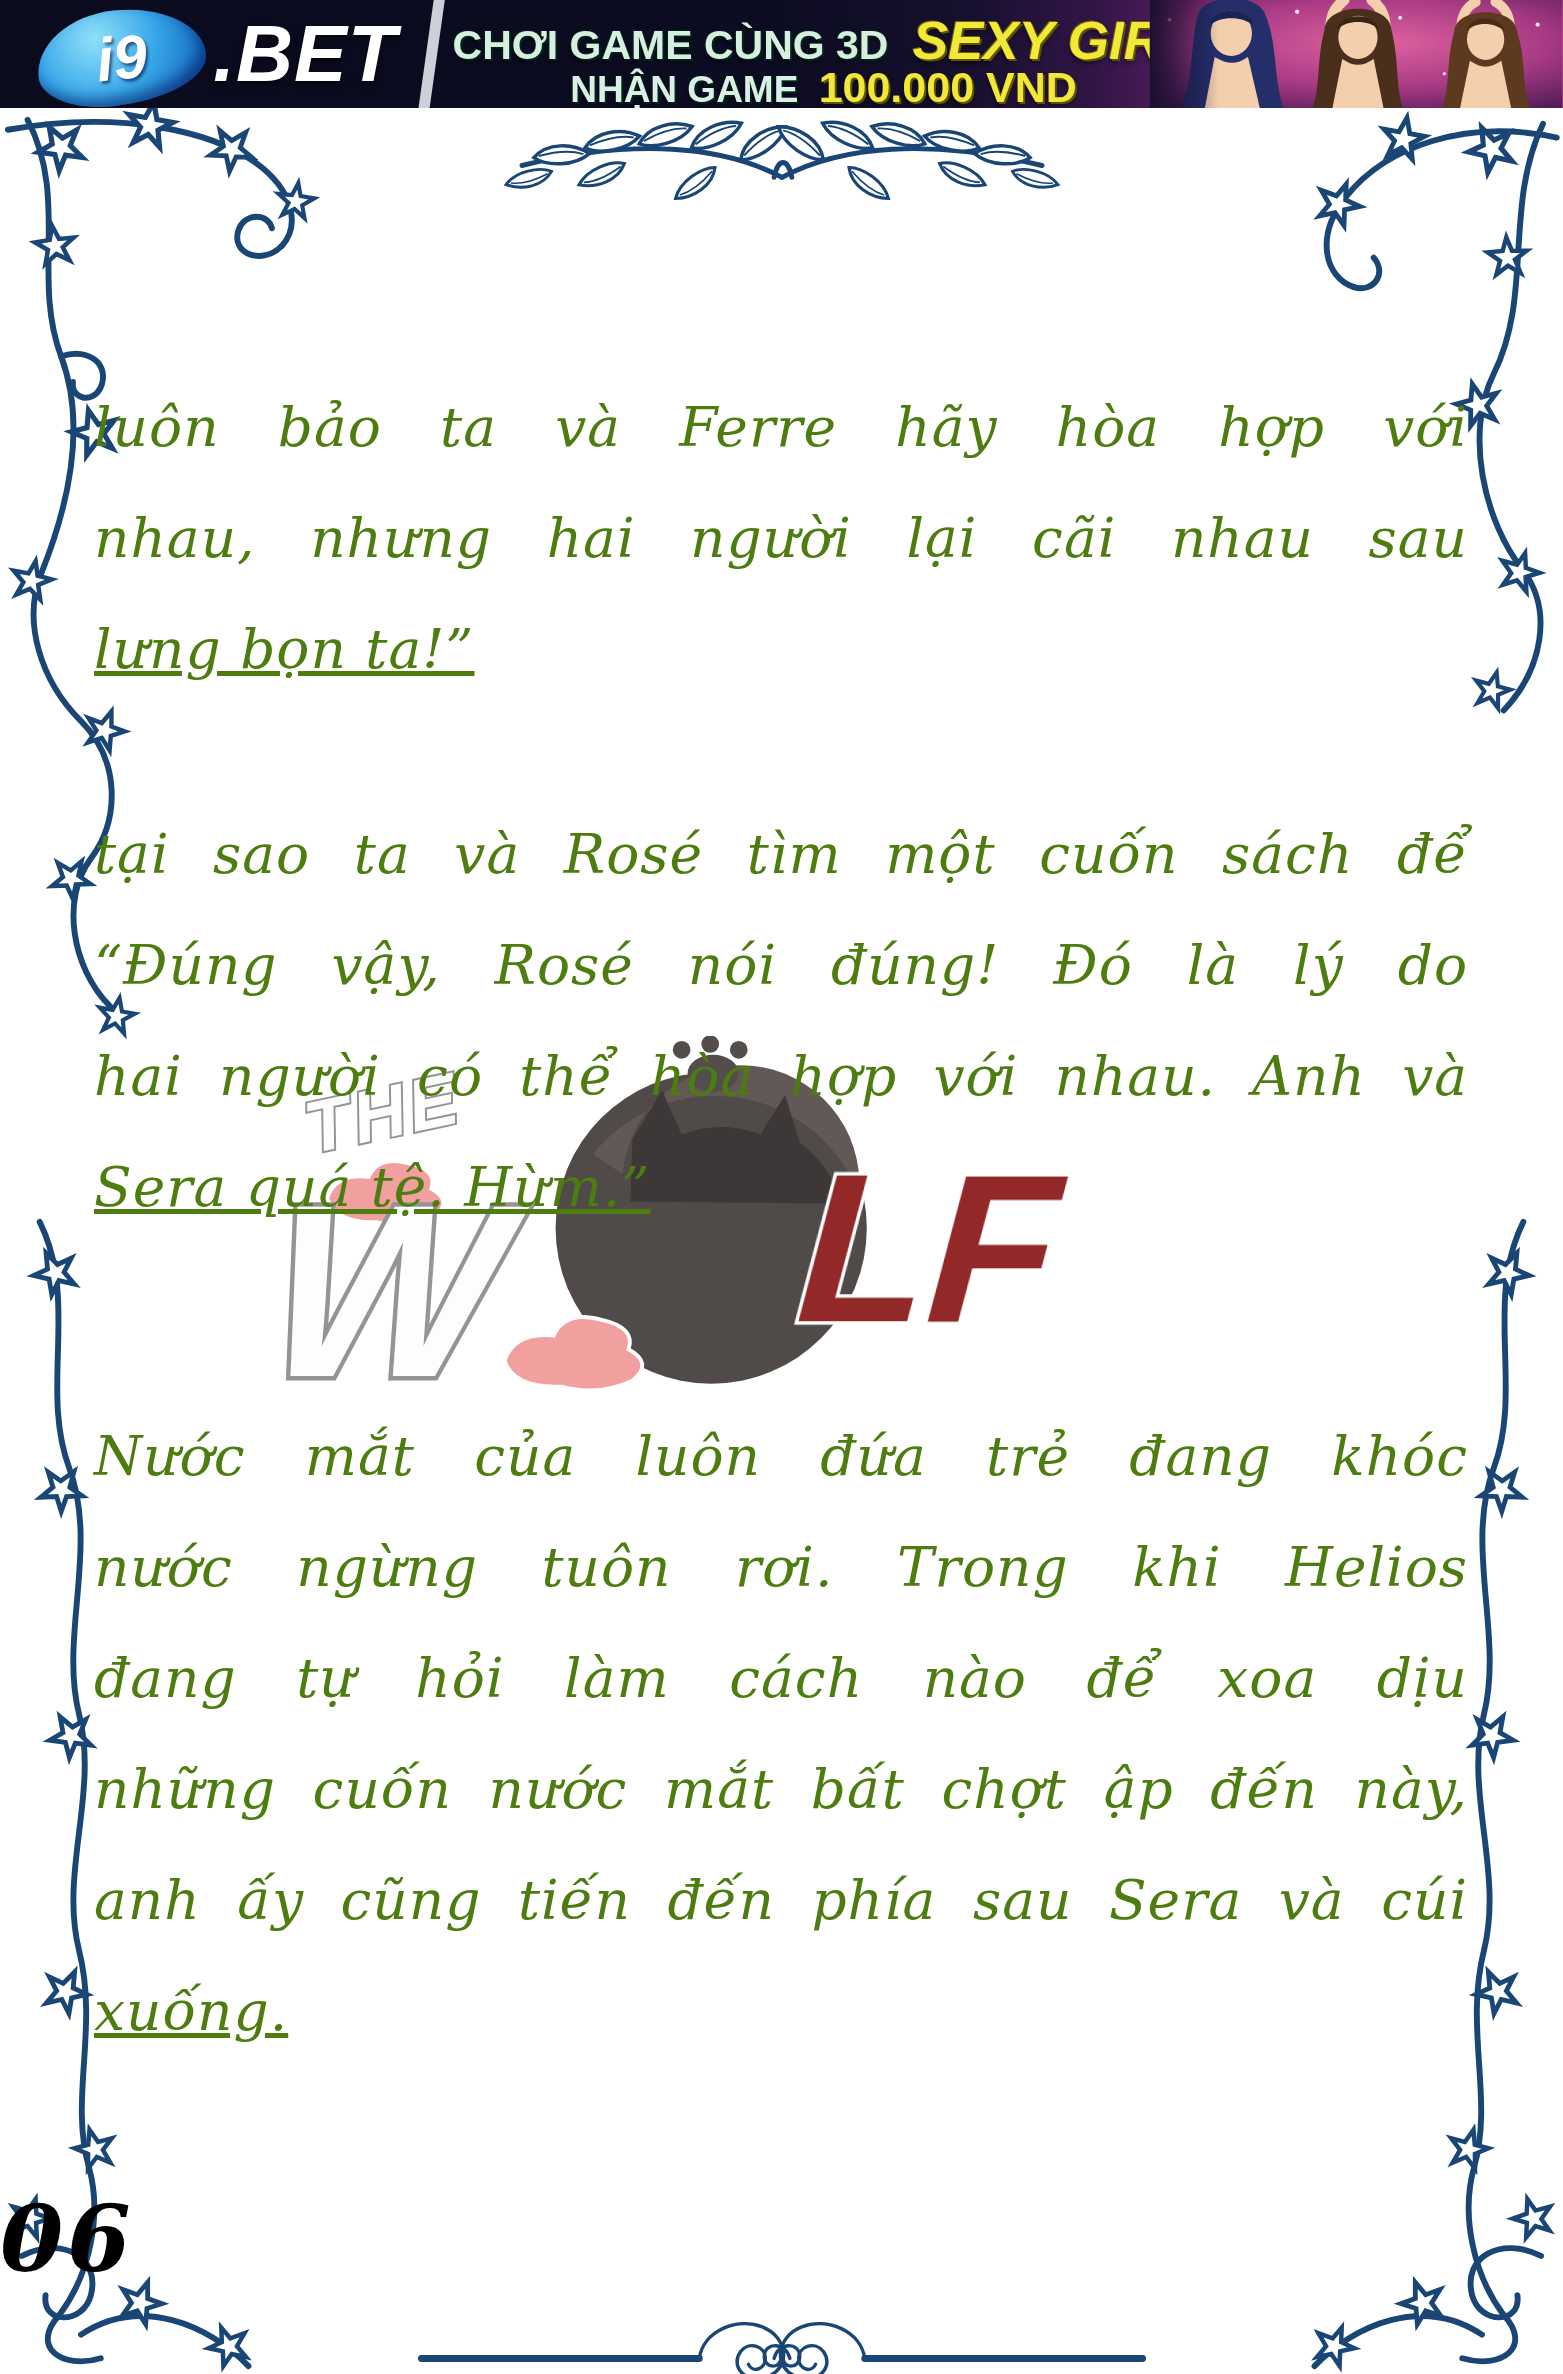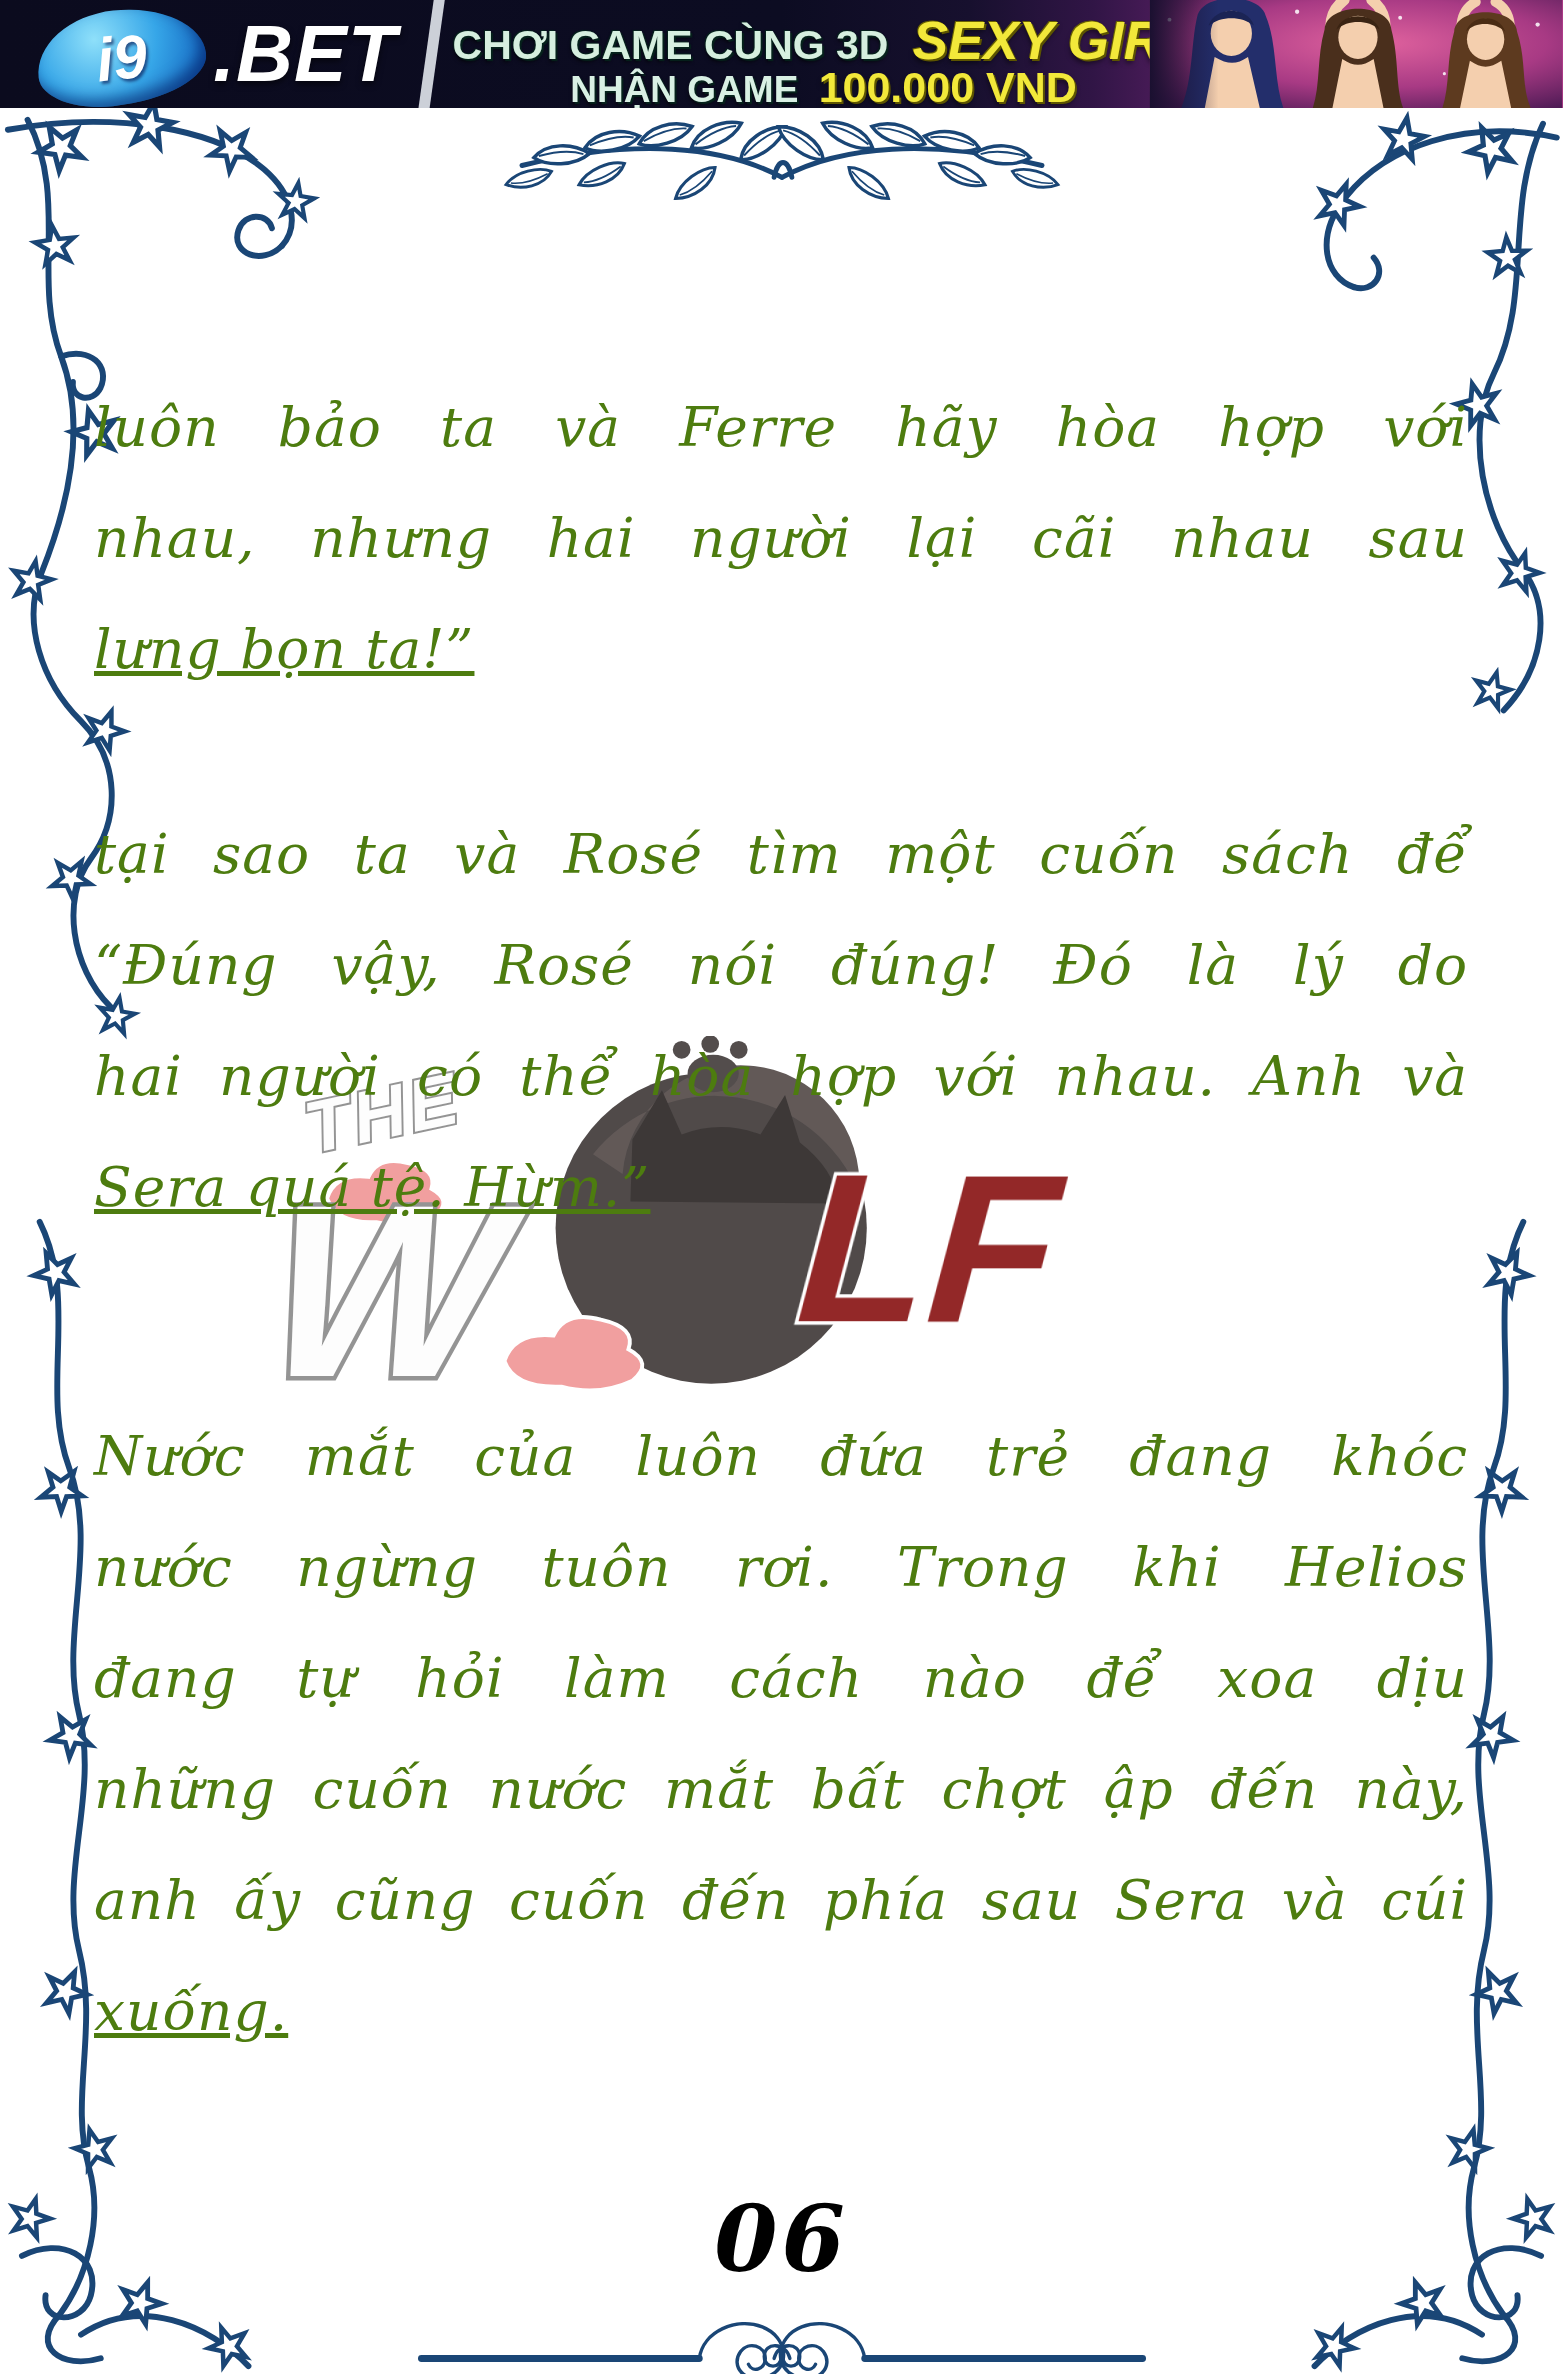--- a/index.html
+++ b/index.html
@@ -43,21 +43,21 @@
   .watermark{position:absolute;left:268px;top:928px;width:847px;height:394px;z-index:0;}
 
   .content{position:absolute;top:264px;left:94px;width:1374px;z-index:1;}
   .para{margin:0;}
   .para.gap1{margin-top:94px;}
   .para.gap2{margin-top:158px;}
   .line{font:italic 500 55px/111px "DejaVu Serif",serif;color:#4d7c0f;letter-spacing:1px;
         text-align:justify;text-align-last:justify;}
   .line.end{text-align:left;text-align-last:left;text-decoration:underline;}
 
-  .page-num{position:absolute;top:2077px;left:0;width:100%;text-align:center;z-index:1;
+  .page-num{position:absolute;top:2077px;left:0;width:100%;z-index:1;
     font:italic 700 91px/108px "DejaVu Serif",serif;color:#000;letter-spacing:3.9px;}
   .footer-orn{position:absolute;top:2199px;left:50%;transform:translateX(-50%);z-index:1;}
 </style>
 </head>
 <body>
 
 <div class="screen">
 
   <header class="banner">
     <div class="logo">
@@ -296,21 +296,21 @@
         <div class="line">tại sao ta và Rosé tìm một cuốn sách để</div>
         <div class="line">“Đúng vậy, Rosé nói đúng! Đó là lý do</div>
         <div class="line">hai người có thể hòa hợp với nhau. Anh và</div>
         <div class="line end">Sera quá tệ. Hừm.”</div>
       </div>
       <div class="para gap2">
         <div class="line">Nước mắt của luôn đứa trẻ đang khóc</div>
         <div class="line">nước ngừng tuôn rơi. Trong khi Helios</div>
         <div class="line">đang tự hỏi làm cách nào để xoa dịu</div>
         <div class="line">những cuốn nước mắt bất chợt ập đến này,</div>
-        <div class="line">anh ấy cũng cuốn đến phía sau Sera và cúi</div>
+        <div class="line">anh ấy cũng tiến đến phía sau Sera và cúi</div>
         <div class="line end">xuống.</div>
       </div>
     </div>
 
     <div class="page-num">06</div>
 
     <svg class="footer-orn" width="729" height="99" viewBox="0 0 740 100">
       <g stroke="#1a4676" fill="none" stroke-linecap="round">
         <path d="M4,52 H286" stroke-width="7"></path>
         <path d="M454,52 H736" stroke-width="7"></path>

